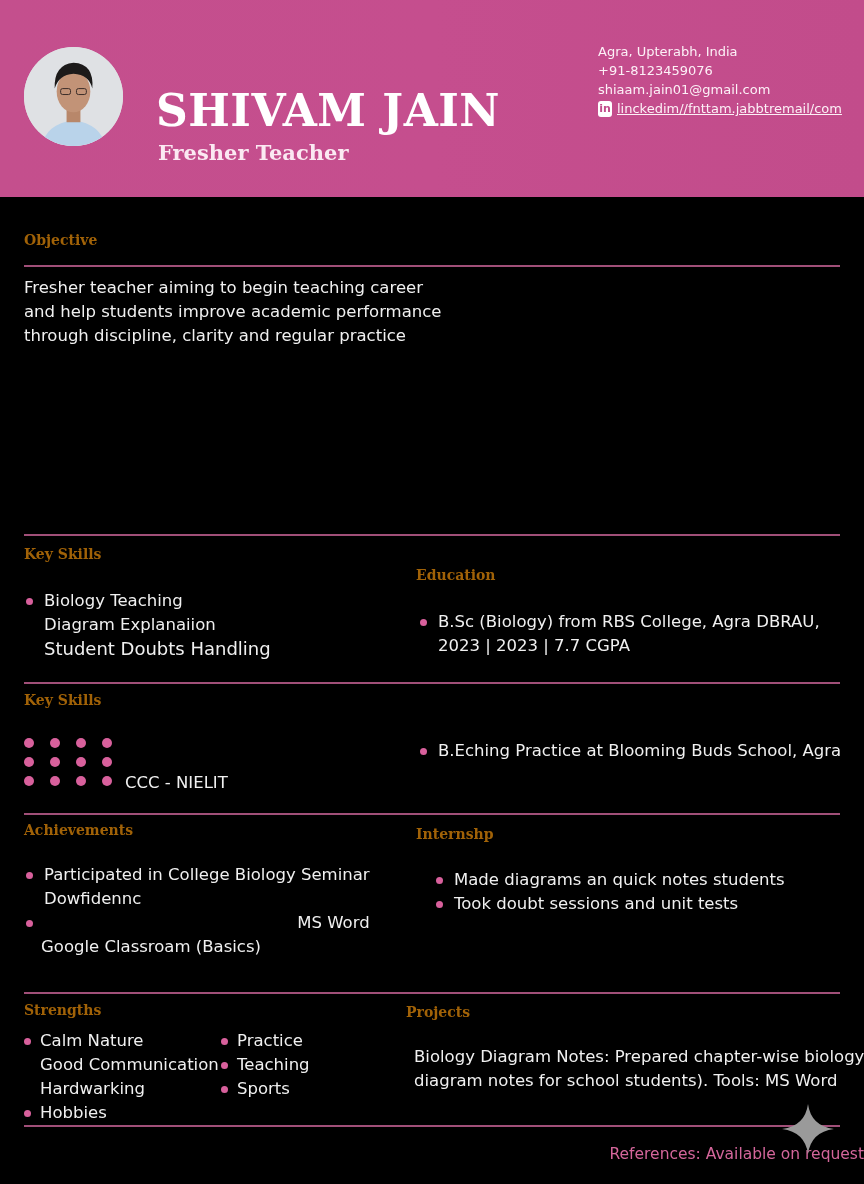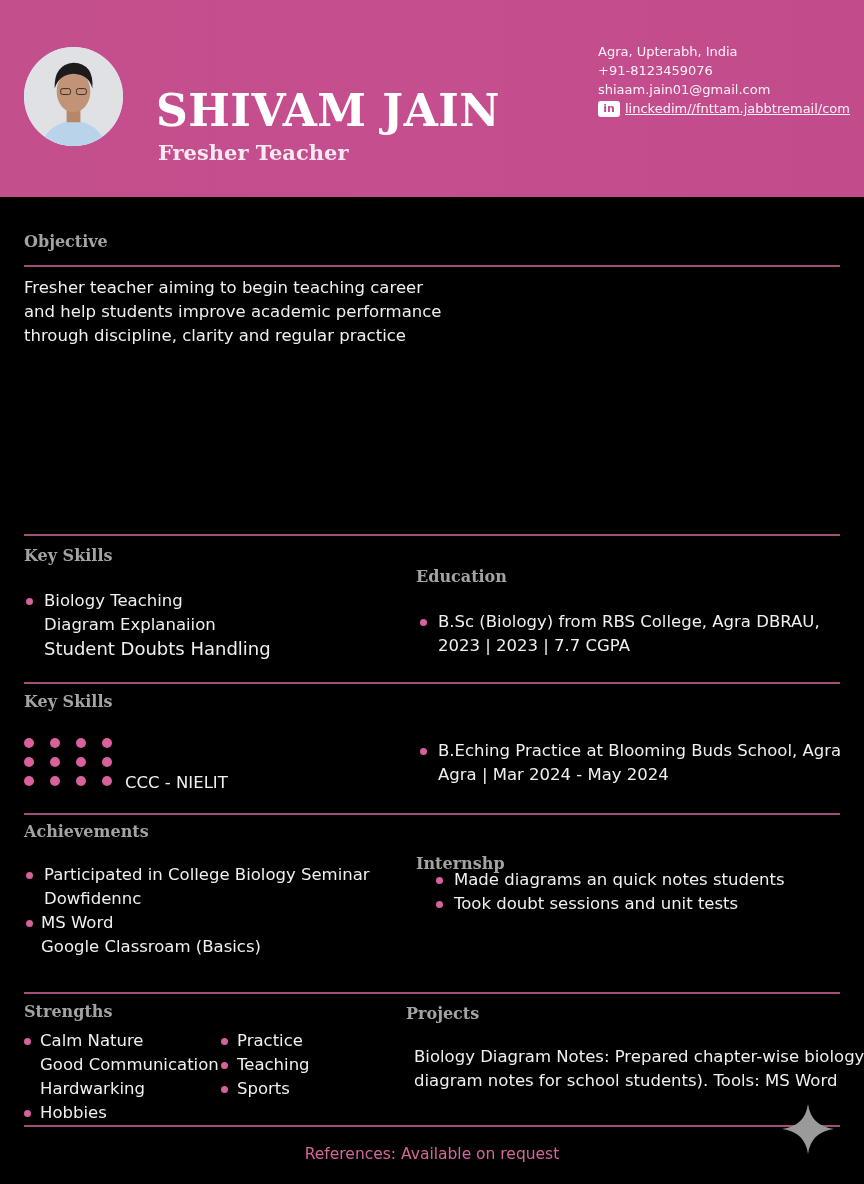--- a/index.html
+++ b/index.html
@@ -25,45 +25,45 @@
       font-family: "DejaVu Serif", serif; font-weight: bold; font-size: 21px;
       color: #fbe9f2; white-space: nowrap;
     }
     .contact {
       position: absolute; left: 598px; top: 42px; font-size: 13px; line-height: 19px;
       color: #fdf1f7; white-space: nowrap;
     }
     .contact .row { display: flex; align-items: center; }
     .li-icon {
       display: inline-flex; align-items: center; justify-content: center;
-      width: 22px; height: 16px; background: #fff; color: #c24c8b; border-radius: 3px;
+      width: 14px; height: 16px; background: #fff; color: #c24c8b; border-radius: 3px;
       font-weight: bold; font-size: 11px; margin-right: 5px; font-family: "DejaVu Sans", sans-serif;
     }
     .contact a { color: #fdf1f7; text-decoration: underline; }
 
     .h2 {
       position: absolute; font-family: "DejaVu Serif", serif; font-weight: bold;
-      font-size: 16px; color: #a3a3a3; white-space: nowrap;
+      font-size: 14px; color: #a16207; white-space: nowrap;
     }
     .rule { position: absolute; height: 2px; background: #a04f78; }
     .text { position: absolute; font-size: 16.5px; line-height: 24px; color: #f0f0f0; white-space: nowrap; }
     .bullet { position: relative; padding-left: 20px; }
     .bullet::before {
       content: ""; position: absolute; left: 2px; top: 9px; width: 7px; height: 7px;
       border-radius: 50%; background: #d8609c;
     }
     .indent { padding-left: 20px; }
     .dots {
       position: absolute; left: 24px; top: 738px; display: grid;
       grid-template-columns: repeat(4, 10px); column-gap: 16px; row-gap: 9px;
     }
     .dots span { width: 10px; height: 10px; border-radius: 50%; background: #d8609c; display: block; }
 
     .footer {
-      position: absolute; left: 0; width: 864px; top: 1145px; text-align: center;
+      position: absolute; left: 0; width: 864px; top: 1145px; text-align: right;
       font-size: 15.5px; color: #d4669b; padding-left: 0;
     }
     .sparkle { position: absolute; left: 782px; top: 1104px; width: 52px; height: 50px; }
   </style>
 </head>
 <body>
 
 <div class="header">
   <div class="avatar">
     <svg viewBox="0 0 100 100">
@@ -126,34 +126,33 @@
     <span></span>
   <span></span>
     <span></span>
     <span></span>
     <span></span>
 </div>
 <div class="text" style="left:125px; top:771px;">CCC - NIELIT</div>
 
 <div class="text" style="left:418px; top:739px;">
   <div class="bullet">B.Eching Practice at Blooming Buds School, Agra</div>
-  <div class="indent">Agra | Mar 2024 - May 2024</div>
 </div>
 
 <div class="rule" style="left:24px; top:813px; width:816px;"></div>
 
 <div class="h2" style="left:24px; top:822px;">Achievements</div>
 <div class="text" style="left:24px; top:863px;">
   <div class="bullet">Participated in College Biology Seminar</div>
   <div class="indent">Dowfidennc</div>
-  <div class="bullet" style="padding-left:17px;">MS Word</div>
+  <div class="bullet" style="padding-left:17px;text-align:right;">MS Word</div>
   <div style="padding-left:17px;">Google Classroam (Basics)</div>
 </div>
 
-<div class="h2" style="left:416px; top:826px;margin-top:28px;">Internshp</div>
+<div class="h2" style="left:416px; top:826px;">Internshp</div>
 <div class="text" style="left:425px; top:868px;">
   <div class="bullet" style="margin-left:9px;">Made diagrams an quick notes students</div>
   <div class="bullet" style="margin-left:9px;">Took doubt sessions and unit tests</div>
 </div>
 
 <div class="rule" style="left:24px; top:992px; width:816px;"></div>
 
 <div class="h2" style="left:24px; top:1002px;">Strengths</div>
 <div class="text" style="left:22px; top:1029px;">
   <div class="bullet" style="padding-left:18px;">Calm Nature</div>

